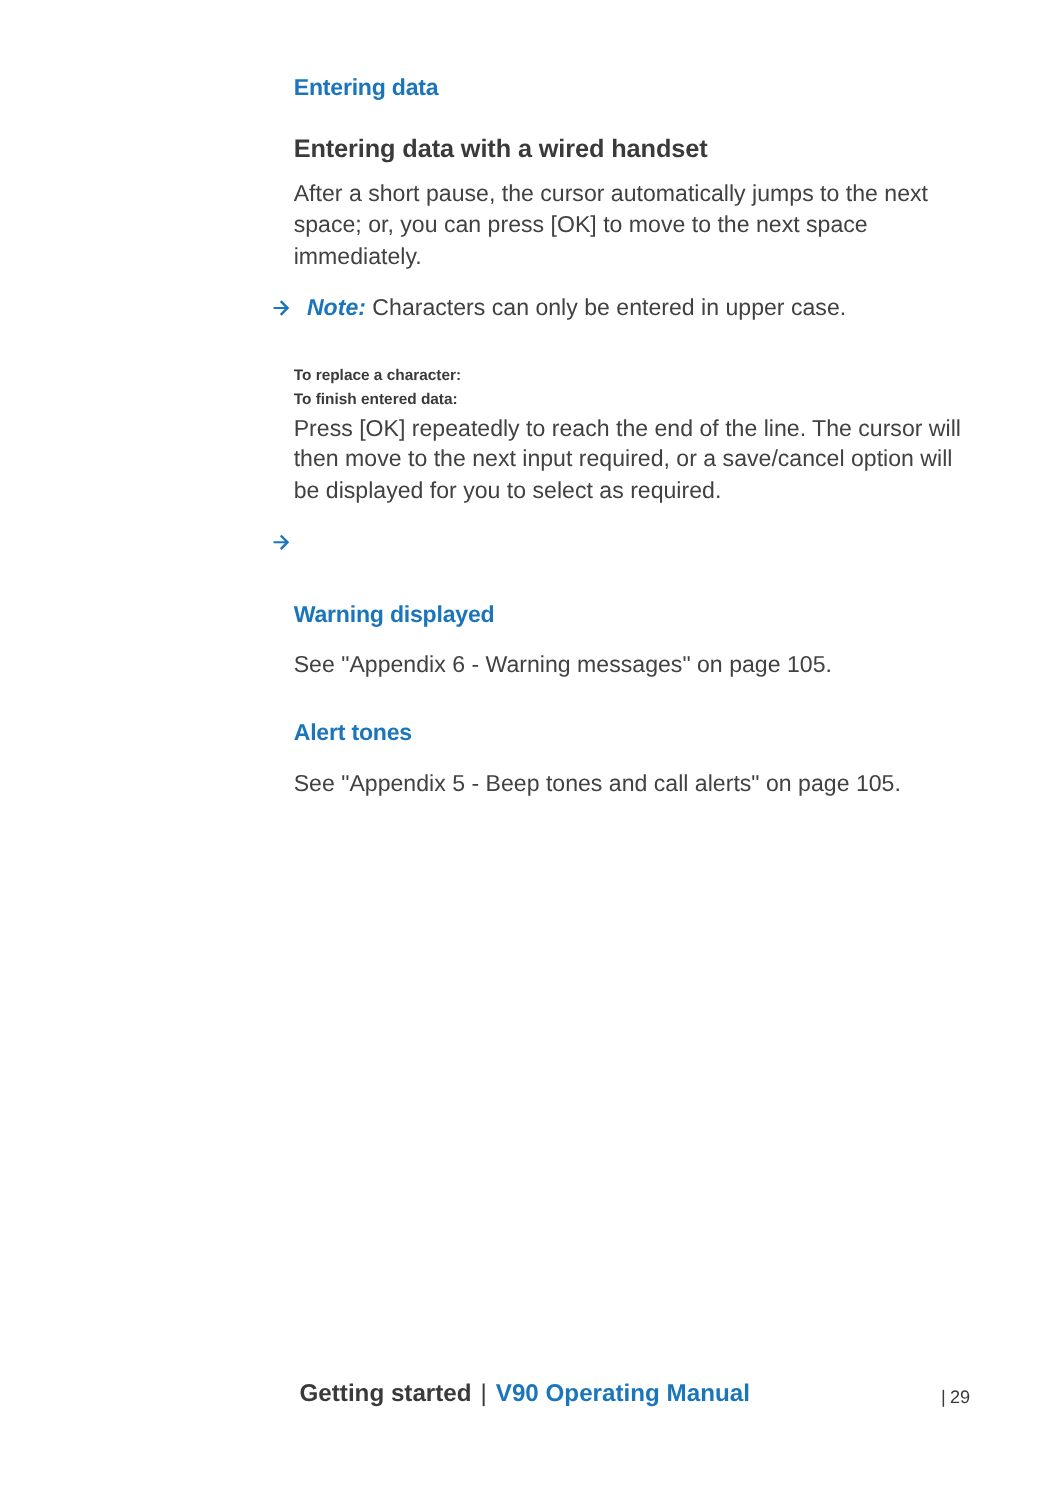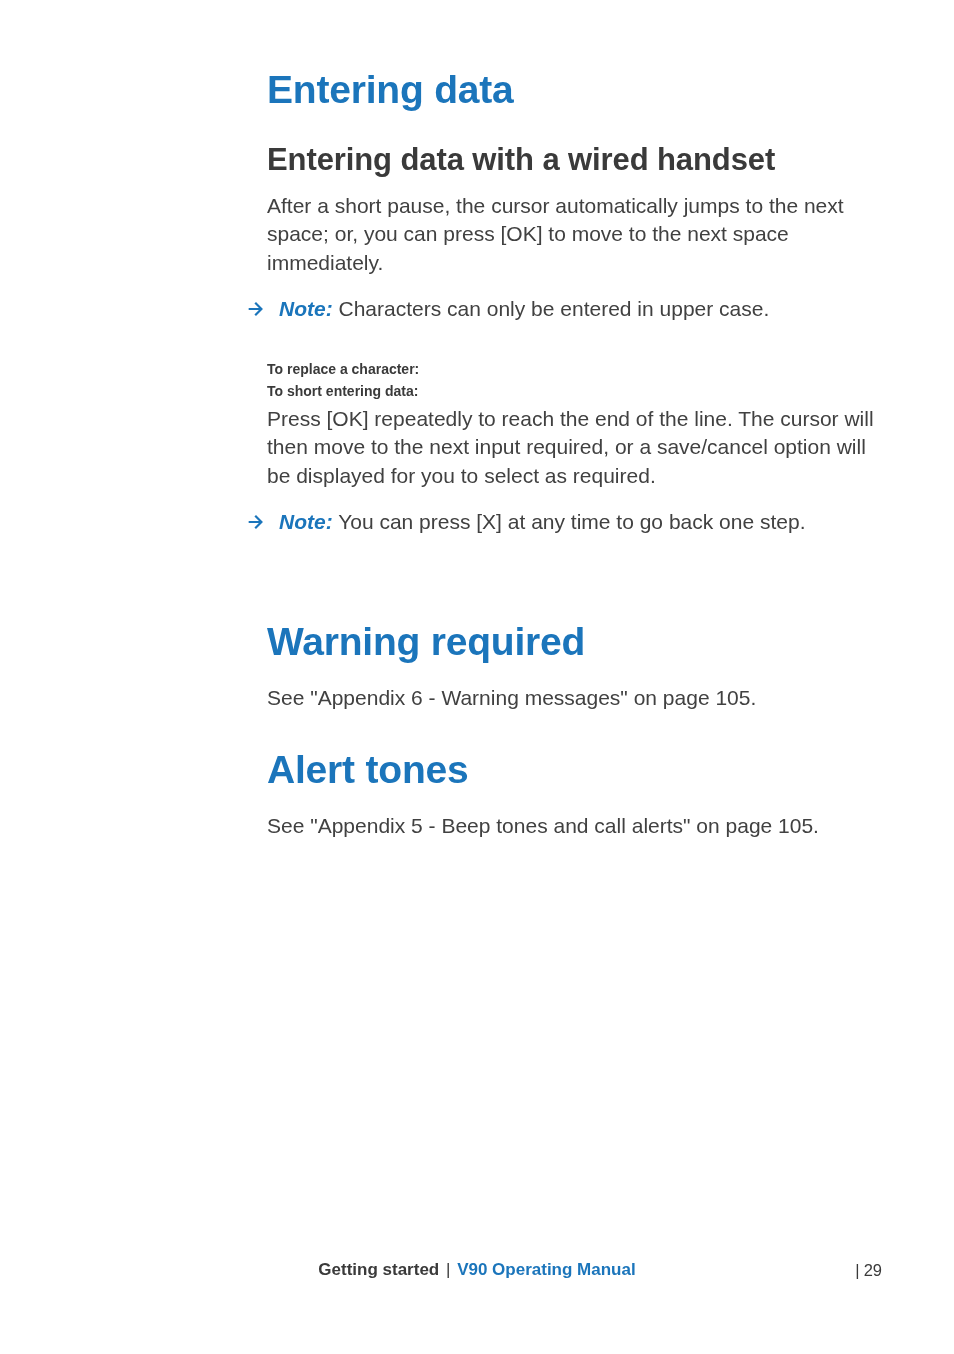--- a/index.html
+++ b/index.html
@@ -22,27 +22,27 @@
   .content {
     position: absolute;
     left: 267px;
     top: 68px;
     width: 620px;
   }
   h1 {
     font-family: "Myriad Pro", "Segoe UI", Arial, sans-serif;
     color: #1b75bb;
     font-weight: 700;
-    font-size: 39px;
+    font-size: 21px;
     margin: 0 0 30px 0;
     letter-spacing: -0.2px;
   }
   h2 {
     font-weight: 700;
-    font-size: 31px;
+    font-size: 23px;
     color: #3a3a3a;
     margin: 0 0 14px 0;
     letter-spacing: -0.1px;
   }
   h3 {
     font-weight: 700;
     font-size: 14px;
     color: #3a3a3a;
     margin: 0 0 6px 0;
   }
@@ -94,21 +94,21 @@
     vertical-align: -1px;
   }
   .section-gap { height: 18px; }
   .h1-gap { margin-top: 36px; }
   .footer {
     position: absolute;
     bottom: 74px;
     left: 0;
     width: 954px;
     text-align: center;
-    font-size: 17px;
+    font-size: 22px;
     color: #3a3a3a;
     font-weight: 400;
   }
   .footer .sep {
     font-weight: 400;
     color: #3a3a3a;
     padding: 0 2px;
   }
   .footer .section-name { font-weight: 700; }
   .footer .doc-name { color: #1b75bb; font-weight: 700; }
@@ -144,40 +144,37 @@
       <span class="note-text">
         <span class="note-label">Note:</span><span> Characters can only be entered in upper case.</span>
       </span>
     </div>
 
     <div class="section-gap"></div>
 
     <h3>To replace a character:</h3>
 
 
-    <h3>To short entering data:</h3>
+    <h3>To finish entered data:</h3>
 
     <p>Press [OK] repeatedly to reach the end of the line. The cursor will then move to the next input required, or a save/cancel option will be displayed for you to select as required.</p>
 
     <div class="note-row">
       <span class="note-arrow">
         <svg width="22" height="22" viewBox="0 0 24 24">
             <path fill="#1b75bb" d="M4 11h11.2l-4.9-4.9L12 4.4 19.6 12 12 19.6l-1.7-1.7 4.9-4.9H4z"></path>
           </svg>
       </span>
-      <span class="note-text">
-        <span class="note-label">Note:</span><span> You can press [X] at any time to go back one step.</span>
-      </span>
     </div>
 
     <div style="height:28px"></div>
 
 
 
-    <h1 class="h1-gap">Warning required</h1>
+    <h1 class="h1-gap">Warning displayed</h1>
     <p style="margin-top:-10px">See "Appendix 6 -  Warning messages" on page 105.</p>
 
     <h1 class="h1-gap">Alert tones</h1>
     <p style="margin-top:-10px">See "Appendix 5 -  Beep tones and call alerts" on page 105.</p>
 
   </div>
 
   <div class="footer">
     <span class="section-name">Getting started</span>
     <span class="sep">|</span>

